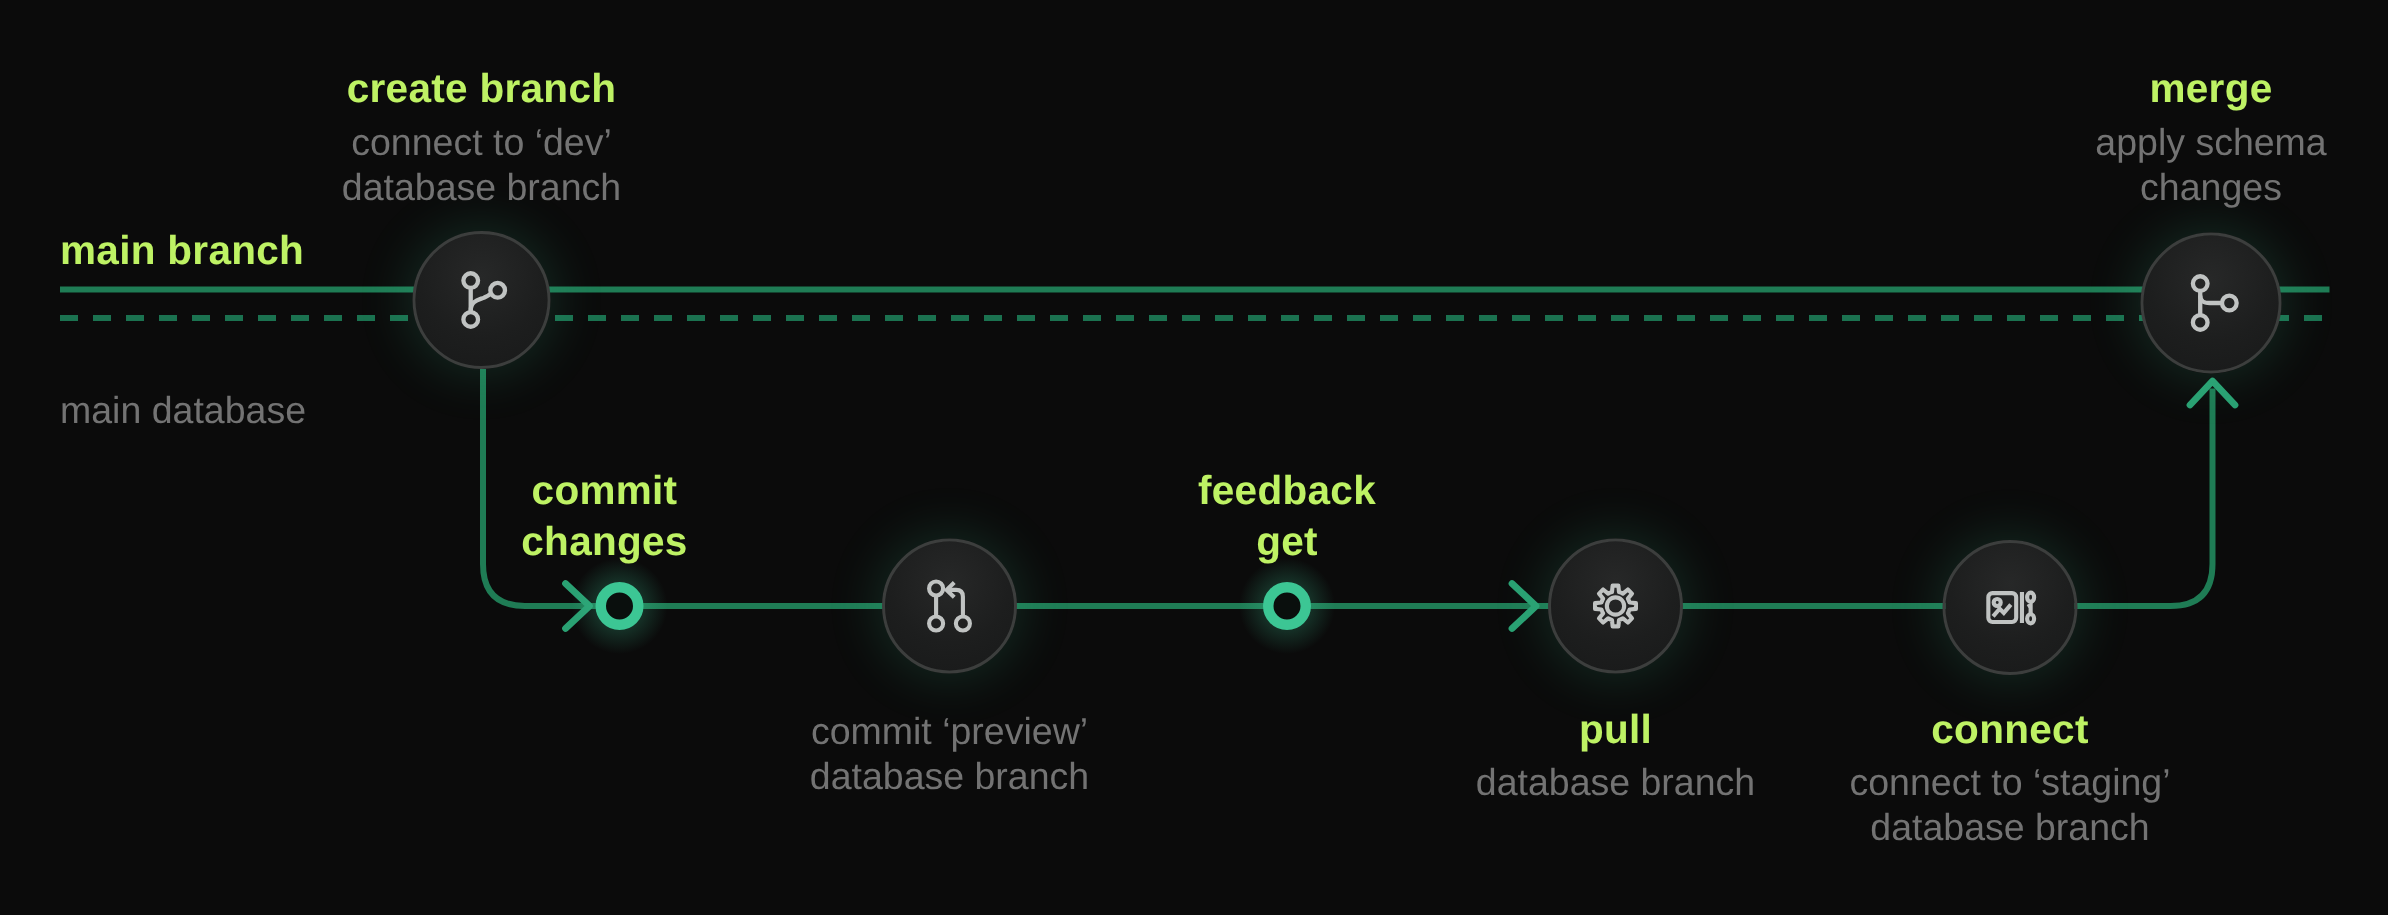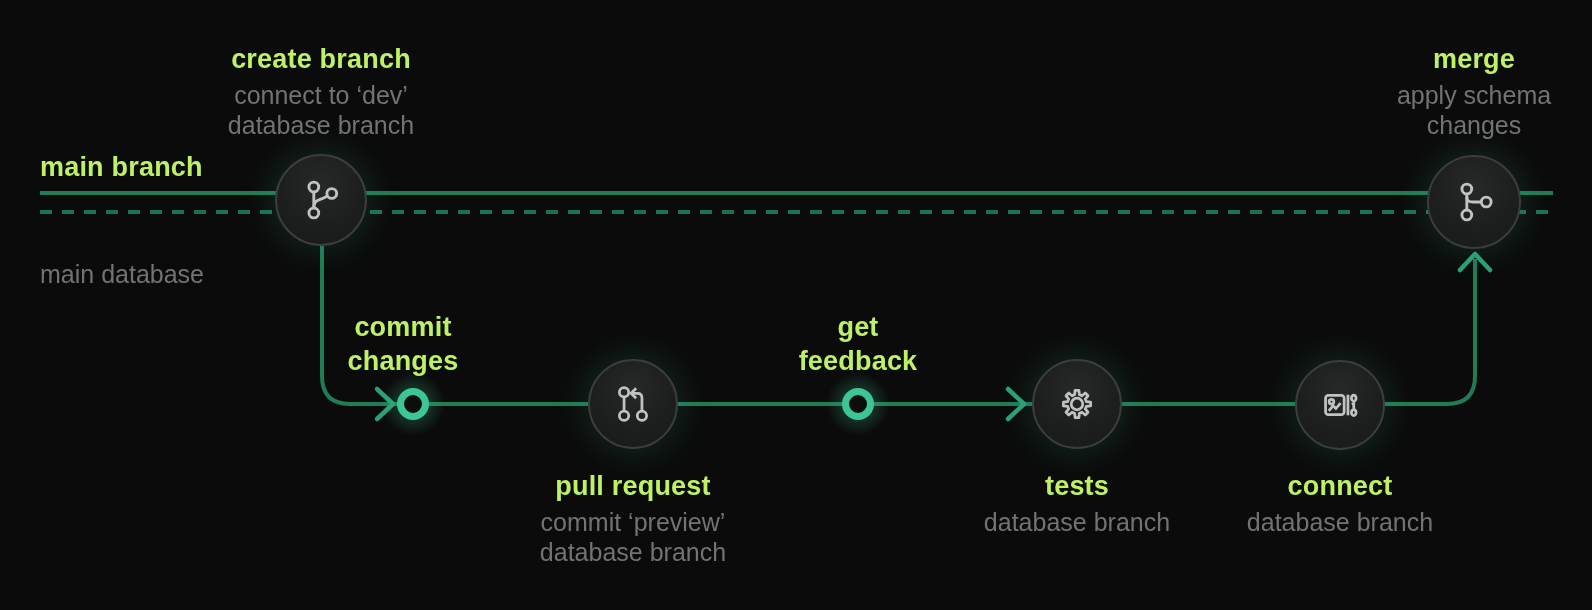--- a/index.html
+++ b/index.html
@@ -151,39 +151,39 @@
       <div>changes</div>
     </div>
   </div>
 
   <div class="label-group" style="left:253px; top:310px; width:300px;">
     <div class="title">commit</div>
     <div class="title">changes</div>
   </div>
 
   <div class="label-group" style="left:708px; top:310px; width:300px;">
+    <div class="title">feedback</div>
     <div class="title">get</div>
-    <div class="title">feedback</div>
   </div>
 
   <div class="label-group" style="left:483px; top:469px; width:300px;">
-    <div class="title">pull request</div>
     <div class="subtitle">
       <div>commit ‘preview’</div>
       <div>database branch</div>
     </div>
   </div>
 
   <div class="label-group" style="left:927px; top:469px; width:300px;">
-    <div class="title">tests</div>
+    <div class="title">pull</div>
     <div class="subtitle">
       <div>database branch</div>
     </div>
   </div>
 
   <div class="label-group" style="left:1190px; top:469px; width:300px;">
     <div class="title">connect</div>
     <div class="subtitle">
+      <div>connect to ‘staging’</div>
       <div>database branch</div>
     </div>
   </div>
 
 </div>
 
 </body></html>

